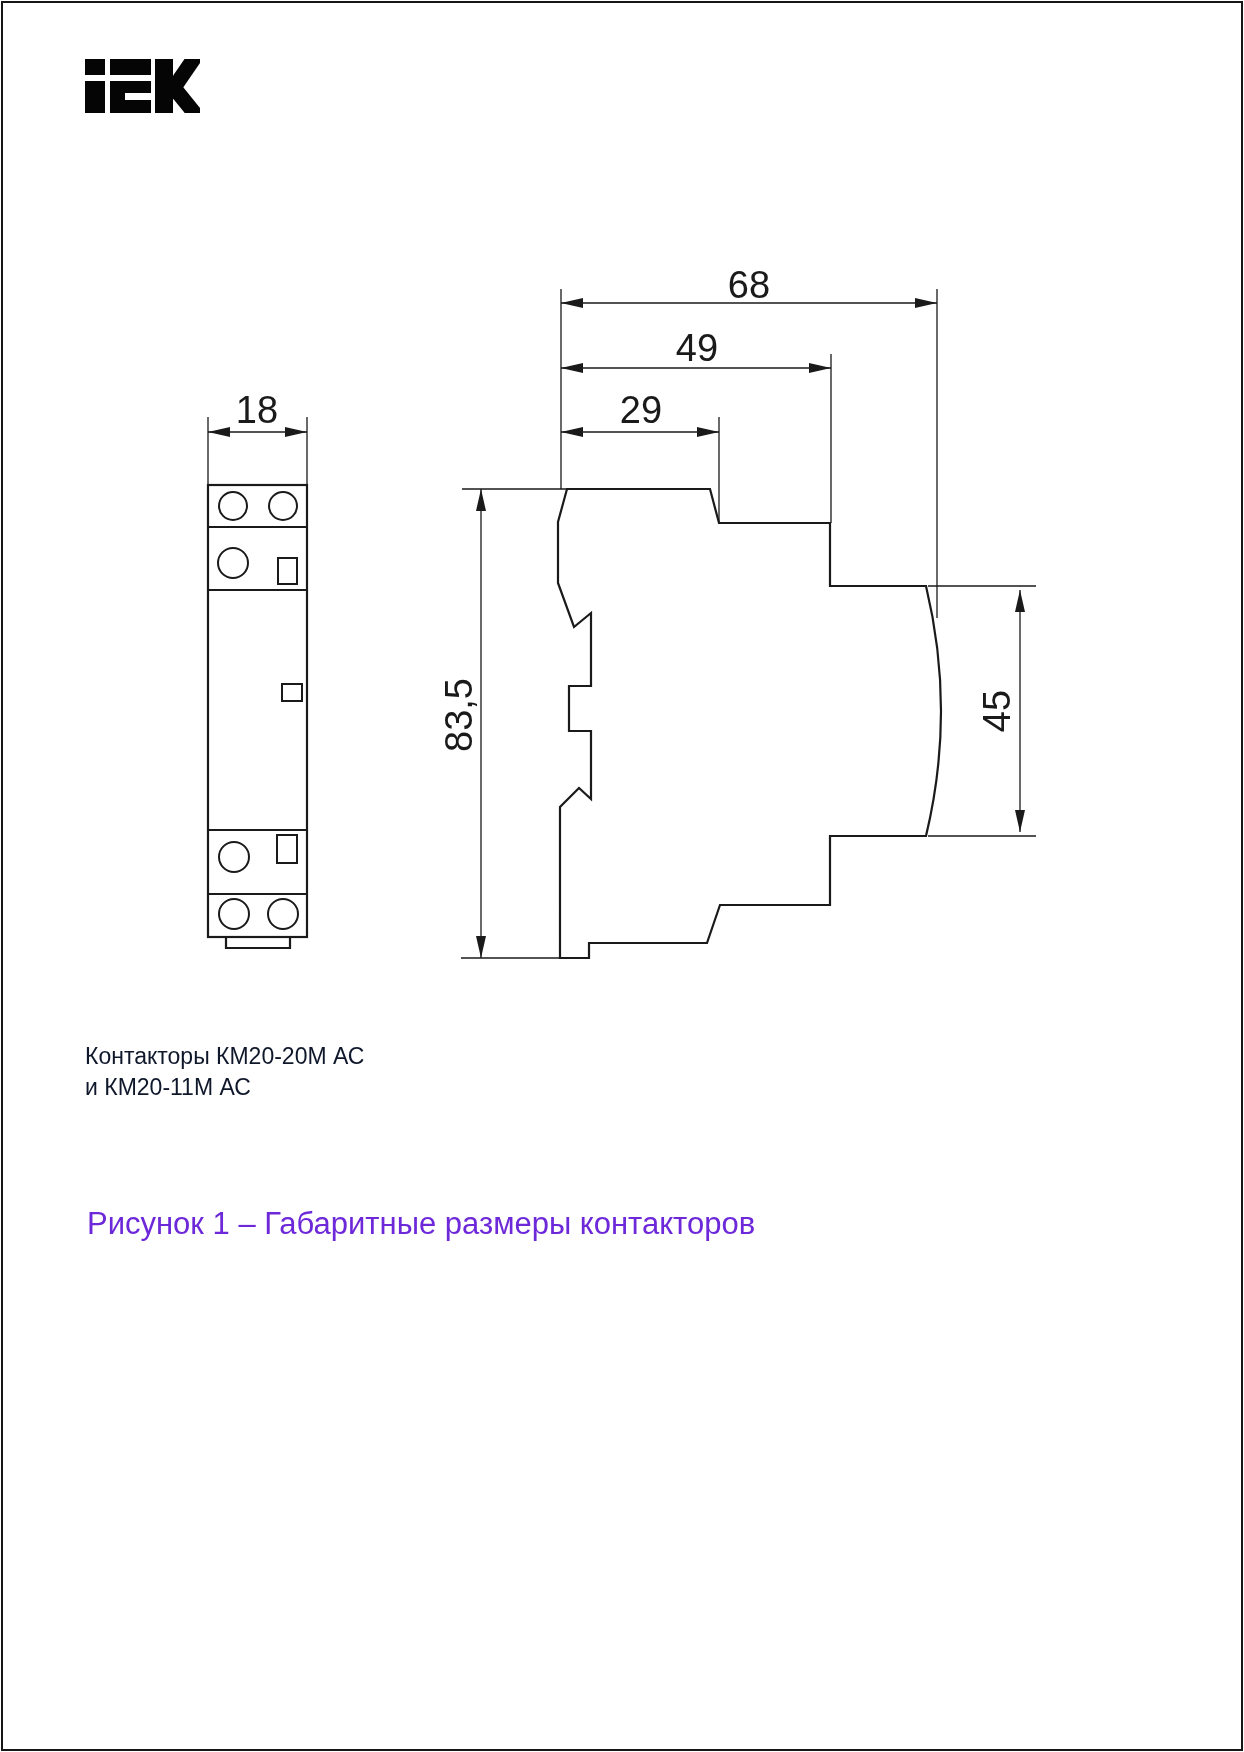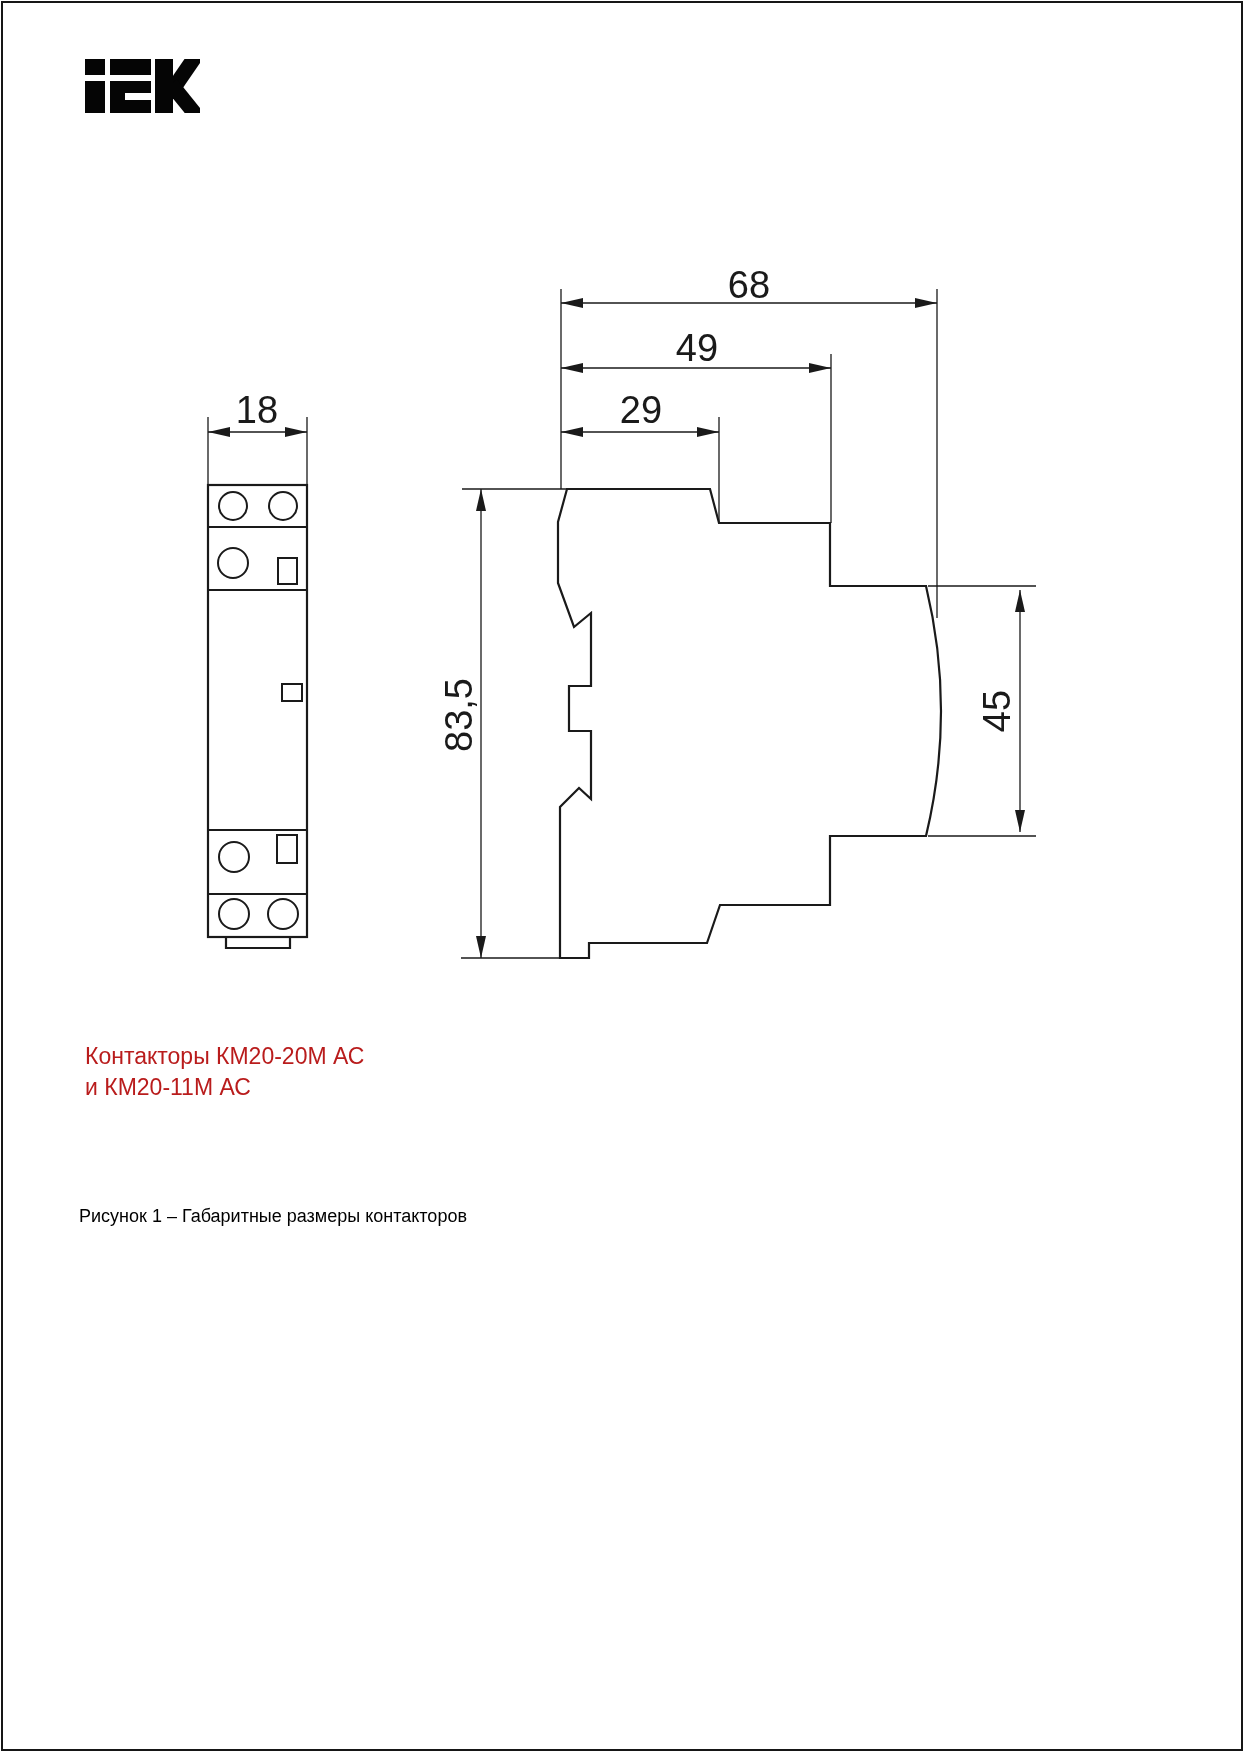--- a/index.html
+++ b/index.html
@@ -13,25 +13,25 @@
   }
   #frame{
     position:absolute;inset:1px;
     border:2px solid #161616;
     pointer-events:none;
   }
   svg text{fill:#1a1a1a;}
   .dimtext{font-size:38px;font-family:"Liberation Sans",sans-serif;}
   .prod{
     position:absolute;left:85px;top:1041px;
-    font-size:23px;line-height:31px;color:#b91c1c;
+    font-size:23px;line-height:31px;color:#0f172a;
   }
   .caption{
-    position:absolute;left:79px;top:1206px;
-    font-size:18px;color:#000000;
+    position:absolute;left:87px;top:1206px;
+    font-size:31px;color:#6d28d9;
   }
 </style>
 </head>
 <body>
 
 <div id="page">
   <div id="frame"></div>
 
   <svg width="1244" height="1752" viewBox="0 0 1244 1752" style="position:absolute;left:0;top:0;">
 

